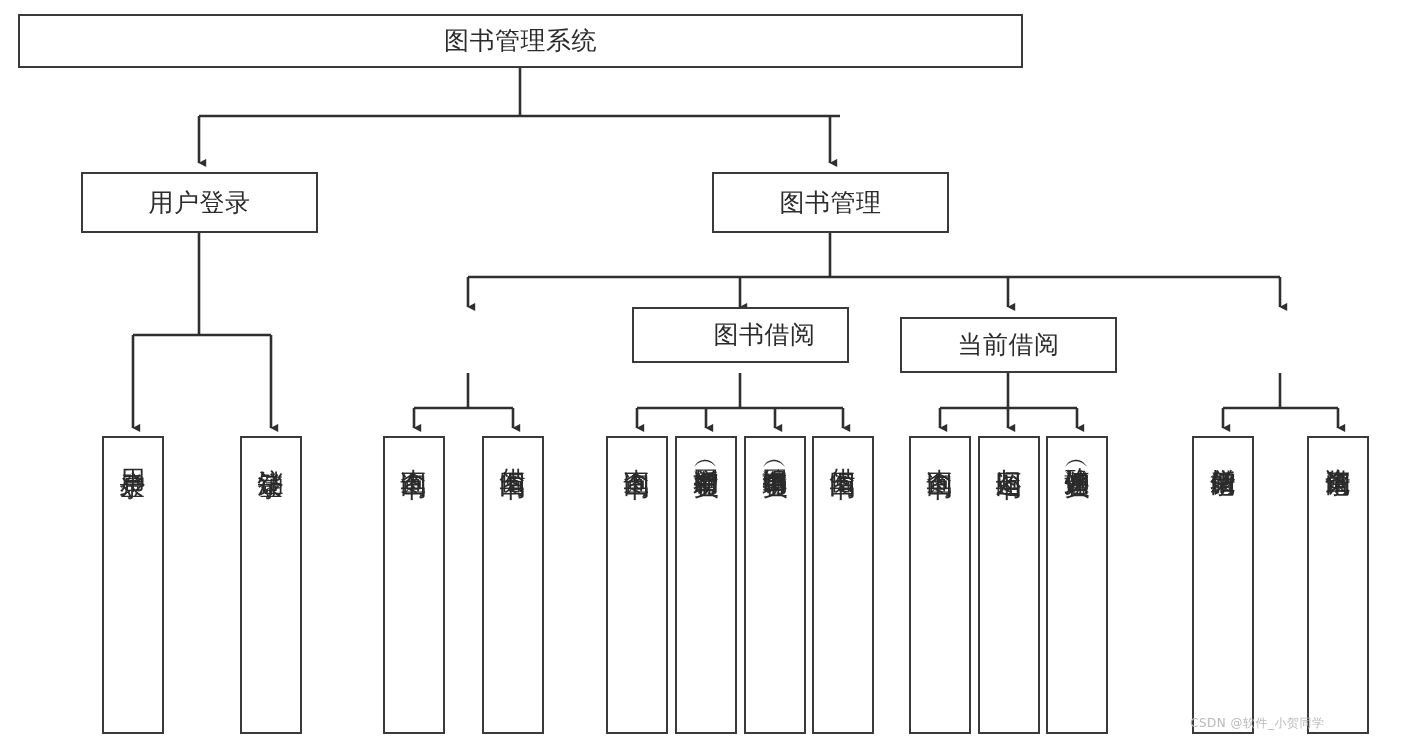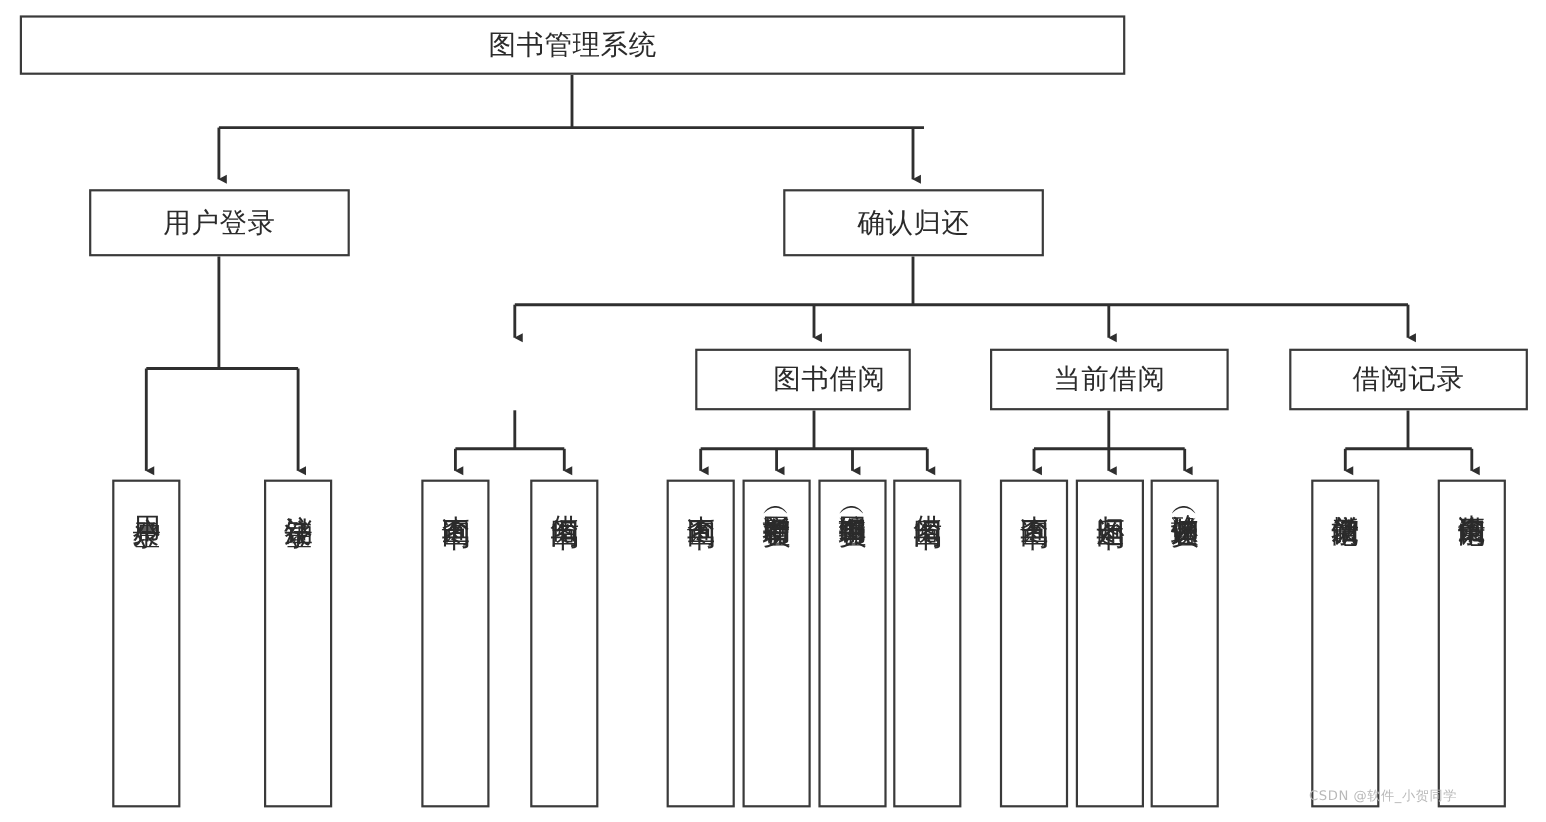--- a/index.html
+++ b/index.html
@@ -128,35 +128,32 @@
 
   <div class="node horizontal root" style="left:18px; top:14px; width:1005px; height:54px;">
     <span class="node-label">图书管理系统</span>
   </div>
 
   <div class="node horizontal" style="left:81px; top:172px; width:237px; height:61px;">
     <span class="node-label">用户登录</span>
   </div>
 
   <div class="node horizontal" style="left:712px; top:172px; width:237px; height:61px;">
-    <span class="node-label">确认归还</span>
-  </div>
-
-
-  <div class="node horizontal" style="left:632px; top:317px; width:196px; height:56px;padding-left:48px;">
+    <span class="node-label">图书管理</span>
+  </div>
+
+
+  <div class="node horizontal" style="left:632px; top:307px; width:217px; height:56px;padding-left:48px;">
     <span class="node-label">图书借阅</span>
   </div>
 
   <div class="node horizontal" style="left:900px; top:317px; width:217px; height:56px;">
     <span class="node-label">当前借阅</span>
   </div>
 
-  <div class="node horizontal" style="left:1172px; top:317px; width:217px; height:56px;">
-    <span class="node-label">借阅记录</span>
-  </div>
 
   <div class="node vertical" style="left:102px; top:436px; width:62px; height:298px;">
     <span class="node-label">用户登录</span>
   </div>
 
   <div class="node vertical" style="left:240px; top:436px; width:62px; height:298px;">
     <span class="node-label">注销登录</span>
   </div>
 
   <div class="node vertical" style="left:383px; top:436px; width:62px; height:298px;">

